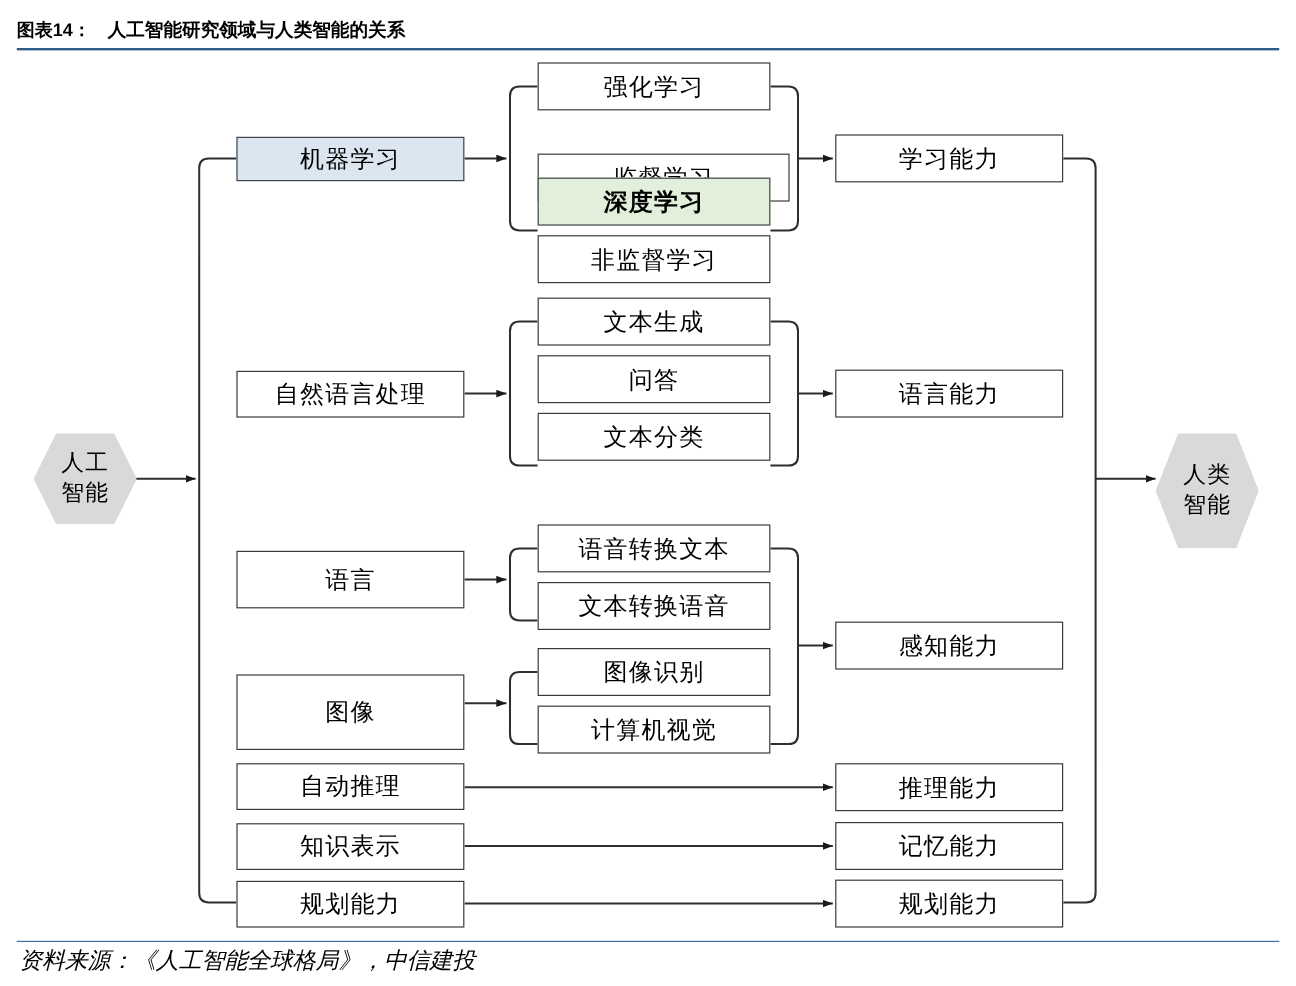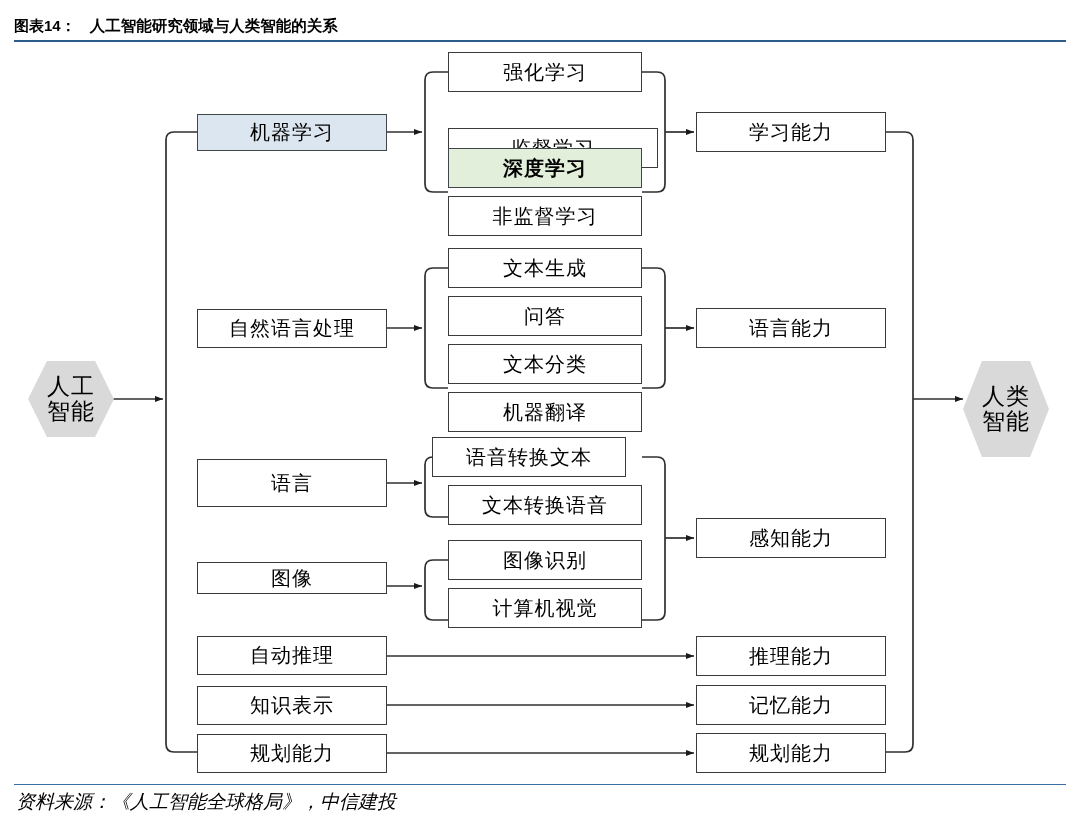--- a/index.html
+++ b/index.html
@@ -49,21 +49,21 @@
     font-size:20px;letter-spacing:1px;
     white-space:nowrap;
   }
   .node.fill-blue{background:#DCE6F1;border-color:#41464b;}
   .node.fill-green{background:#E2EFDA;border-color:#41464b;font-weight:bold;}
 
   .hex{
     position:absolute;
     display:flex;align-items:center;justify-content:center;
     text-align:center;
-    font-size:23px;line-height:25px;
+    font-size:19px;line-height:25px;
     background:#D9D9D9;
     letter-spacing:1px;
   }
   .hex .hx-label{display:block;}
 </style>
 </head>
 <body>
 
 <div id="root">
 
@@ -134,21 +134,21 @@
 
     <div class="node fill-blue" style="left:197px;top:70px;width:190px;height:37px;font-family:Liberation Serif, serif;">
       <span>机器学习</span>
     </div>
     <div class="node" style="left:197px;top:265px;width:190px;height:39px;">
       <span>自然语言处理</span>
     </div>
     <div class="node" style="left:197px;top:415px;width:190px;height:48px;">
       <span>语言</span>
     </div>
-    <div class="node" style="left:197px;top:518px;width:190px;height:32px;">
+    <div class="node" style="left:197px;top:518px;width:190px;height:63px;">
       <span>图像</span>
     </div>
     <div class="node" style="left:197px;top:592px;width:190px;height:39px;">
       <span>自动推理</span>
     </div>
     <div class="node" style="left:197px;top:642px;width:190px;height:39px;">
       <span>知识表示</span>
     </div>
     <div class="node" style="left:197px;top:690px;width:190px;height:39px;">
       <span>规划能力</span>
@@ -169,25 +169,22 @@
 
     <div class="node" style="left:448px;top:204px;width:194px;height:40px;">
       <span>文本生成</span>
     </div>
     <div class="node" style="left:448px;top:252px;width:194px;height:40px;">
       <span>问答</span>
     </div>
     <div class="node" style="left:448px;top:300px;width:194px;height:40px;">
       <span>文本分类</span>
     </div>
-    <div class="node" style="left:448px;top:348px;width:194px;height:40px;">
-      <span>机器翻译</span>
-    </div>
-
-    <div class="node" style="left:432px;top:393px;width:194px;height:40px;">
+
+    <div class="node" style="left:448px;top:393px;width:194px;height:40px;">
       <span>语音转换文本</span>
     </div>
     <div class="node" style="left:448px;top:441px;width:194px;height:40px;">
       <span>文本转换语音</span>
     </div>
     <div class="node" style="left:448px;top:496px;width:194px;height:40px;">
       <span>图像识别</span>
     </div>
     <div class="node" style="left:448px;top:544px;width:194px;height:40px;">
       <span>计算机视觉</span>

